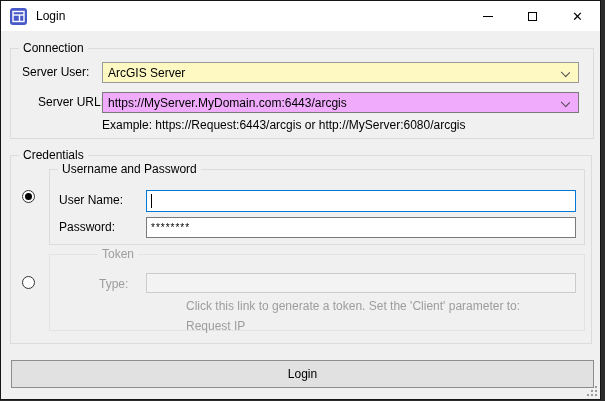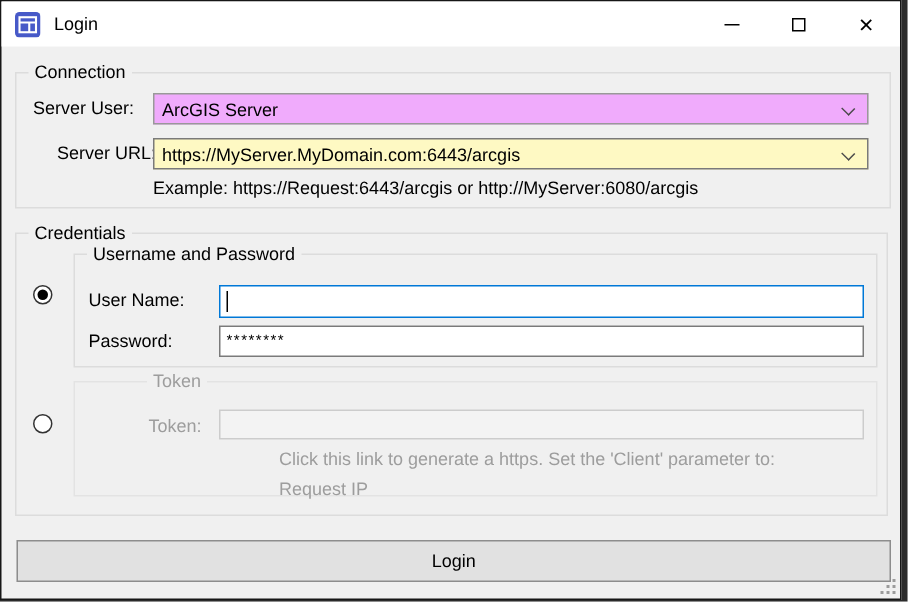--- a/index.html
+++ b/index.html
@@ -53,22 +53,22 @@
 
   .combo {
     position: absolute;
     height: 21px;
     border: 1px solid #999999;
     display: flex; align-items: center;
     padding-left: 5px;
     font-size: 12px;
     cursor: default;
   }
-  .combo.gray { background: #f0abfc; }
-  .combo.white { background: #fef9c3; border-color: #7a7a7a; }
+  .combo.gray { background: #fef9c3; }
+  .combo.white { background: #f0abfc; border-color: #7a7a7a; }
   .combo .chevron {
     position: absolute; right: 9px; top: 6px;
     width: 7px; height: 7px;
     border-right: 1px solid #4a4a4a;
     border-bottom: 1px solid #4a4a4a;
     transform: rotate(45deg) scaleY(0.9);
   }
 
   .text-input {
     position: absolute;
@@ -193,24 +193,24 @@
 
   <span class="field-label" style="left:58px; top:219px;">Password:</span>
   <input type="text" class="text-input pw" style="left: 145px; top: 216px; width: 430px; height: 21px; font-size: 10px;" value="********">
 
   <input type="radio" name="auth-method" class="radio" style="left: 21px; top: 275px;">
 
   <div class="groupbox disabled" style="left:48px; top:253px; width:536px; height:77px;">
     <span class="legend disabled-text">Token</span>
   </div>
 
-  <span class="field-label disabled-text" style="left:58px; top:276px;">Token:</span>
+  <span class="field-label disabled-text" style="left:58px; top:276px;">Type:</span>
   <input type="text" class="text-input" disabled="" style="left: 145px; top: 272px; width: 430px; height: 20px;" value="">
 
-  <span class="field-label disabled-text" style="left:145px; top:298px;">Click this link to generate a https. Set the 'Client' parameter to:</span>
+  <span class="field-label disabled-text" style="left:145px; top:298px;">Click this link to generate a token. Set the 'Client' parameter to:</span>
   <span class="field-label disabled-text" style="left:145px; top:318px;">Request IP</span>
 
   <button class="login-btn">Login</button>
 
   <div class="resize-grip">
     <i></i>
       <i></i>
       <i></i>
       <i></i>
       <i></i>

